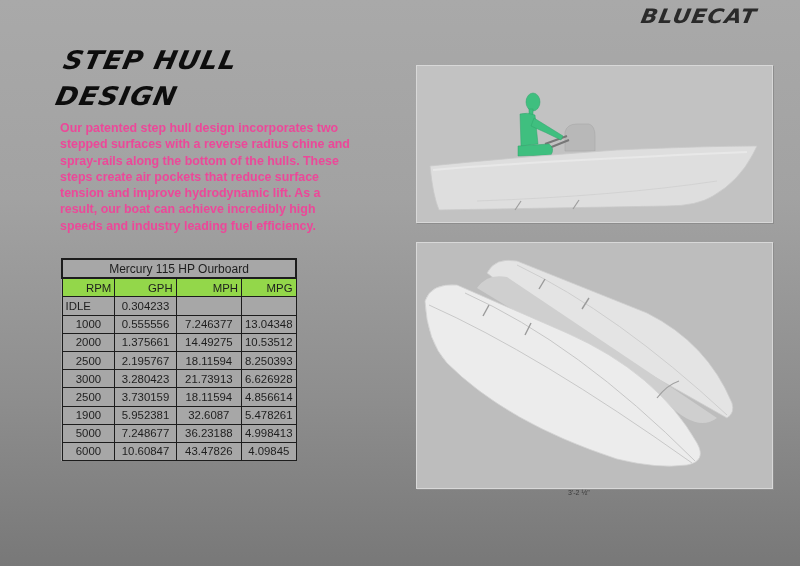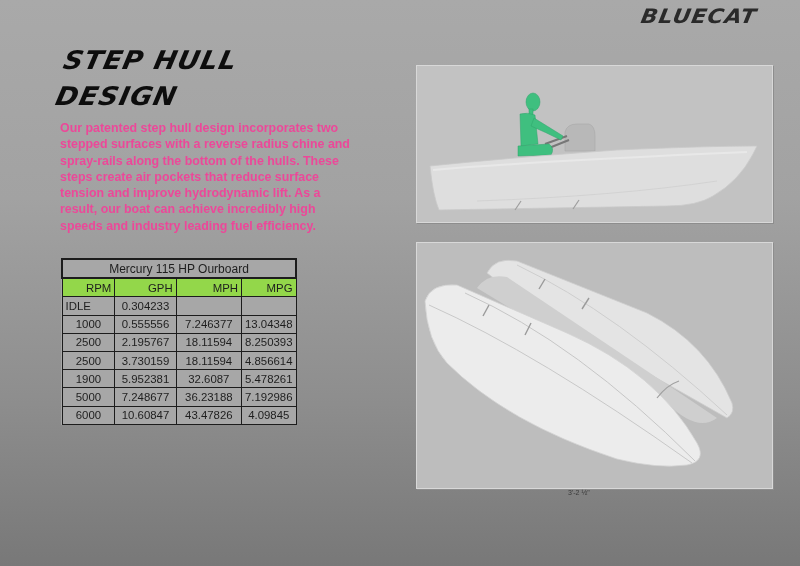--- a/index.html
+++ b/index.html
@@ -86,42 +86,54 @@
       <td class="num"></td>
       <td class="num"></td>
     </tr>
     <tr>
       <td class="num">1000</td>
       <td class="num">0.555556</td>
       <td class="num">7.246377</td>
       <td class="num">13.04348</td>
     </tr>
     <tr>
+      <td class="num">2000</td>
+      <td class="num">1.375661</td>
+      <td class="num">14.49275</td>
+      <td class="num">10.53512</td>
+    </tr>
+    <tr>
       <td class="num">2500</td>
       <td class="num">2.195767</td>
       <td class="num">18.11594</td>
       <td class="num">8.250393</td>
+    </tr>
+    <tr>
+      <td class="num">3000</td>
+      <td class="num">3.280423</td>
+      <td class="num">21.73913</td>
+      <td class="num">6.626928</td>
     </tr>
     <tr>
       <td class="num">2500</td>
       <td class="num">3.730159</td>
       <td class="num">18.11594</td>
       <td class="num">4.856614</td>
     </tr>
     <tr>
       <td class="num">1900</td>
       <td class="num">5.952381</td>
       <td class="num">32.6087</td>
       <td class="num">5.478261</td>
     </tr>
     <tr>
       <td class="num">5000</td>
       <td class="num">7.248677</td>
       <td class="num">36.23188</td>
-      <td class="num">7.192986</td>
+      <td class="num">4.998413</td>
     </tr>
     <tr>
       <td class="num">6000</td>
       <td class="num">10.60847</td>
       <td class="num">43.47826</td>
       <td class="num">4.09845</td>
     </tr>
   </tbody>
 </table>
 

